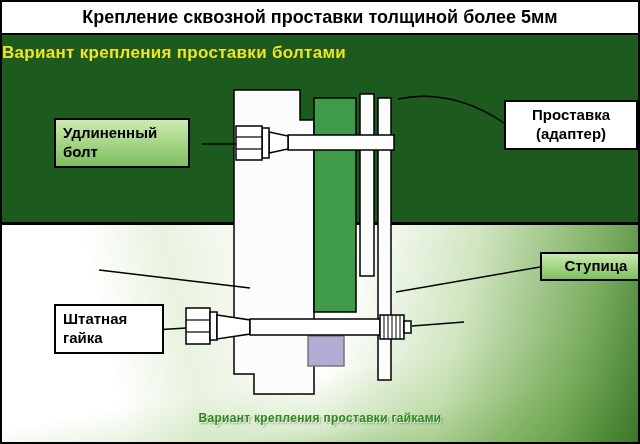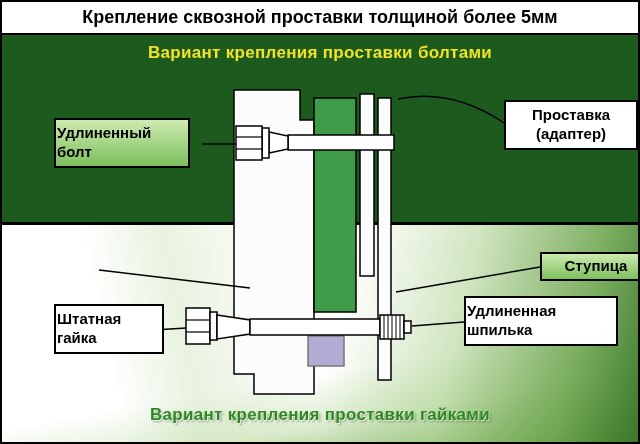--- a/index.html
+++ b/index.html
@@ -12,41 +12,41 @@
     position:absolute;top:0;left:0;right:0;height:31px;
     display:flex;align-items:center;justify-content:center;
     background:#fff;color:#000;font-size:18px;font-weight:bold;white-space:nowrap;
   }
   .green-panel{
     position:absolute;top:31px;left:0;right:0;height:192px;box-sizing:border-box;
     background:var(--panel-green,#1d5a1d);
     border-top:2px solid #000;border-bottom:3px solid #000;
   }
   .panel-heading{
-    text-align:center;padding-top:8px;font-size:17px;font-weight:bold;
+    text-align:left;padding-top:8px;font-size:17px;font-weight:bold;
     color:var(--heading-yellow,#f0e329);letter-spacing:.3px;
   }
   .lower-wrap{
     position:absolute;top:223px;left:0;right:0;bottom:0;
     background:
       linear-gradient(103deg, rgba(255,255,255,0) 52%, rgba(170,208,140,.55) 70%, rgba(104,162,72,.85) 88%, rgba(56,118,38,.95) 100%),
       linear-gradient(170deg, rgba(255,255,255,0) 62%, rgba(190,220,165,.5) 78%, rgba(120,175,90,.75) 92%, rgba(70,130,45,.85) 100%),
       linear-gradient(78deg, rgba(255,255,255,0) 18%, rgba(205,228,185,.45) 30%, rgba(255,255,255,0) 48%),
       #ffffff;
   }
   .bottom-heading{
     position:absolute;left:0;right:0;bottom:17px;text-align:center;
-    font-size:17px;font-weight:bold;letter-spacing:.3px;
+    font-size:12px;font-weight:bold;letter-spacing:.3px;
     color:var(--bottom-heading-green,#2e8a1e);
     text-shadow:1px 1px 0 rgba(255,255,255,.7), 2px 2px 2px rgba(0,0,0,.3);
   }
   svg.schematic{position:absolute;top:0;left:0;width:640px;height:444px;}
   .label{
     position:absolute;box-sizing:border-box;border:2px solid #000;background:#fff;
-    color:#000;font-size:15px;font-weight:bold;line-height:1.25;padding:4px 1px;
+    color:#000;font-size:15px;font-weight:bold;line-height:1.25;padding:4px 7px;
   }
   .label.green{
     background:linear-gradient(180deg,var(--label-green-top,#cdebb0),var(--label-green-bottom,#7dbf5e));
   }
   .label-bolt{left:52px;top:116px;width:136px;}
   .label-spacer{left:502px;top:98px;width:134px;text-align:center;}
   .label-disk{left:3px;top:242px;width:96px;}
   .label-hub{left:538px;top:250px;width:112px;text-align:center;padding:3px 6px;}
   .label-nut{left:52px;top:302px;width:110px;}
   .label-stud{left:462px;top:294px;width:154px;}
@@ -120,17 +120,16 @@
       <line x1="538" y1="265" x2="394" y2="290"></line>
       <line x1="152" y1="328" x2="184" y2="326"></line>
       <line x1="462" y1="320" x2="410" y2="324"></line>
     </g>
   </svg>
 
   <div class="label green label-bolt">Удлиненный болт</div>
   <div class="label label-spacer">Проставка (адаптер)</div>
   <div class="label green label-hub">Ступица</div>
   <div class="label label-nut">Штатная гайка</div>
-  <div class="label label-stud">Удлиненная шпилька</div>
 
   <div class="bottom-heading">Вариант крепления проставки гайками</div>
 
 </div>
 
 </body></html>

